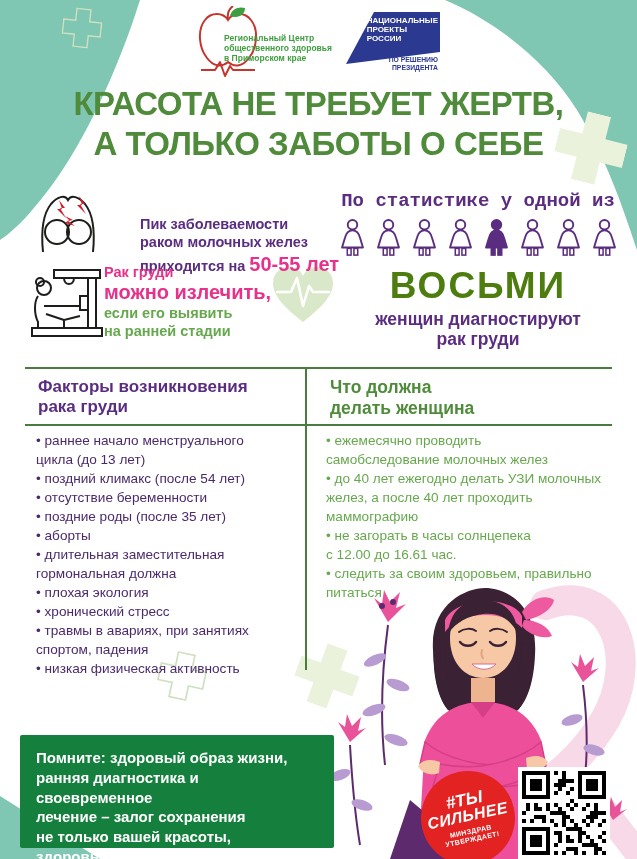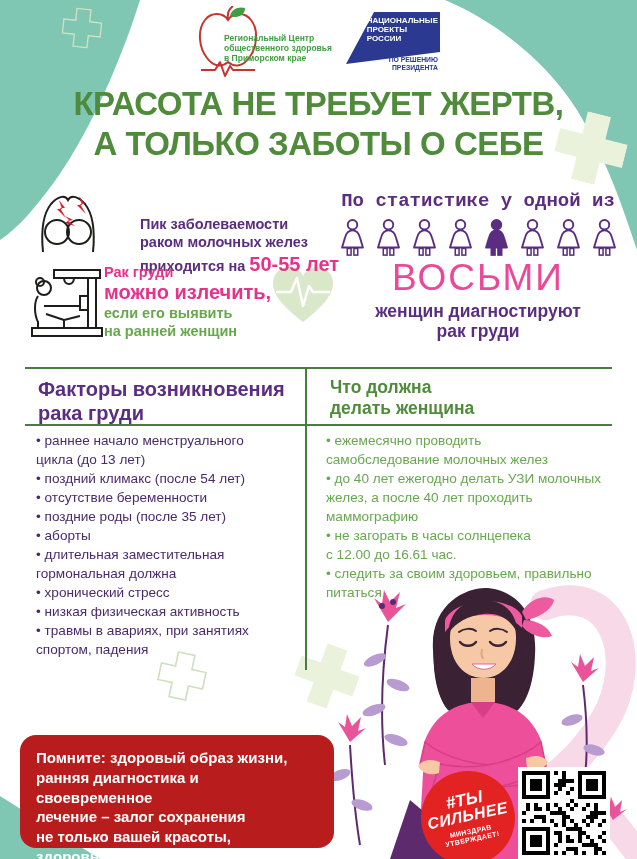--- a/index.html
+++ b/index.html
@@ -21,34 +21,34 @@
   .stat1-text .hl{color:#e7318a;font-size:20px;font-weight:700;}
   .stat2-text{left:104px;top:263px;width:210px;line-height:1.25;}
   .stat2-l1{color:#e7318a;font-size:14.5px;font-weight:700;}
   .stat2-l2{color:#e7318a;font-size:20px;font-weight:700;line-height:1.15;}
   .stat2-l3{color:#67a84e;font-size:14.5px;font-weight:700;line-height:1.25;}
   
   .stat-right{left:328px;top:190px;width:300px;text-align:center;}
   .stat-intro{color:#5b2d80;font-size:19px;font-weight:700;font-family:Liberation Mono, monospace;}
   .women-row{display:flex;justify-content:center;gap:3px;margin-top:7px;height:38px;}
   .women-row .woman{width:33px;height:38px;}
-  .big-number{color:#ec4899;font-size:37px;font-weight:400;letter-spacing:2px;line-height:1.05;margin-top:2px;}
+  .big-number{color:#4d7c0f;font-size:37px;font-weight:700;letter-spacing:2px;line-height:1.05;margin-top:10px;}
   .stat-outro{color:#5b2d80;font-size:17.5px;font-weight:700;line-height:1.18;margin-top:3px;}
   
   .hline{background:#4a7c3f;height:2px;}
   .vline{background:#4a7c3f;width:2px;}
-  .col-header-left{left:38px;top:377px;width:260px;color:#5b2d80;font-size:20px;font-weight:700;line-height:1.2;}
+  .col-header-left{left:38px;top:377px;width:260px;color:#5b2d80;font-size:17px;font-weight:700;line-height:1.2;}
   .col-header-right{left:330px;top:377px;width:260px;color:#4f8b3b;font-size:17.5px;font-weight:700;line-height:1.2;}
   ul.plain{list-style:none;margin:0;padding:0;}
   ul.plain li{white-space:pre-line;}
   ul.plain li::before{content:"\2022\00a0";}
   .list-left{left:36px;top:431px;width:268px;color:#4b2a6b;font-size:13.6px;font-weight:400;line-height:1.4;}
   .list-right{left:326px;top:431px;width:302px;color:#67a84e;font-size:13.6px;font-weight:400;line-height:1.4;}
   
-  .pink-box{left:20px;top:735px;width:314px;height:113px;background:#b91c1c;border-radius:16px;box-sizing:border-box;padding:13px 16px;color:#ffffff;font-size:15px;font-weight:700;line-height:1.32;}
+  .pink-box{left:20px;top:735px;width:314px;height:113px;background:#15803d;border-radius:2px;box-sizing:border-box;padding:13px 16px;color:#ffffff;font-size:15px;font-weight:700;line-height:1.32;}
   
   .badge{left:421px;top:771px;width:94px;height:94px;background:#e32322;border-radius:50%;transform:rotate(-12deg);display:flex;flex-direction:column;align-items:center;justify-content:center;text-align:center;color:#fff;}
   .badge .b1{font-size:17px;font-weight:700;font-style:italic;line-height:1.02;}
   .badge .b2{font-size:16px;font-weight:700;font-style:italic;line-height:1.02;letter-spacing:.5px;}
   .badge .b3{font-size:7px;font-weight:700;line-height:1.25;margin-top:3px;letter-spacing:.4px;}
   
   .qr{left:518px;top:767px;width:92px;height:92px;background:#ffffff;}
   
   .cross-filled{background:#eaf2dc;}
   .cp{clip-path:polygon(33% 0,67% 0,67% 33%,100% 33%,100% 67%,67% 67%,67% 100%,33% 100%,33% 67%,0 67%,0 33%,33% 33%);}
@@ -131,21 +131,21 @@
     <circle cx="14" cy="22" r="7" fill="none" stroke="#1d1d1b" stroke-width="2"></circle>
     <circle cx="10" cy="16" r="4" fill="none" stroke="#1d1d1b" stroke-width="2"></circle>
     <path d="M8,30 C4,36 4,48 8,56 L8,62 L34,62 L34,54 L50,50" fill="none" stroke="#1d1d1b" stroke-width="2"></path>
     <path d="M14,40 L50,40" stroke="#1d1d1b" stroke-width="2"></path>
     <path d="M16,48 L34,54" stroke="#1d1d1b" stroke-width="2"></path>
   </svg>
   <div class="abs stat2-text">
     <div class="stat2-l1">Рак груди</div>
     <div class="stat2-l2">можно излечить,</div>
     <div class="stat2-l3 pre">если его выявить
-на ранней женщин</div>
+на ранней стадии</div>
   </div>
 
   <div class="abs stat-right">
     <div class="stat-intro">По статистике у одной из</div>
     <div class="women-row">
         <svg class="woman" width="33" height="38" viewBox="0 0 30 40">
     <circle cx="15" cy="6" r="5" fill="none" stroke="#5b2d80" stroke-width="2"></circle>
     <path d="M15,12 C10,12 8,16 7,20 L4,30 L26,30 L23,20 C22,16 20,12 15,12 Z" fill="none" stroke="#5b2d80" stroke-width="2" stroke-linejoin="round"></path>
     <rect x="9.5" y="31" width="4" height="7" fill="none" stroke="#5b2d80" stroke-width="1.6"></rect>
     <rect x="16.5" y="31" width="4" height="7" fill="none" stroke="#5b2d80" stroke-width="1.6"></rect>
@@ -209,24 +209,25 @@
 
   <ul class="abs plain list-left">
       <li>раннее начало менструального
 цикла (до 13 лет)</li>
       <li>поздний климакс (после 54 лет)</li>
       <li>отсутствие беременности</li>
       <li>поздние роды (после 35 лет)</li>
       <li>аборты</li>
       <li>длительная заместительная
 гормональная должна</li>
+      <li>плохая экология</li>
       <li>хронический стресс</li>
-      <li>низкая физическая активность</li>
       <li>травмы в авариях, при занятиях
 спортом, падения</li>
+      <li>низкая физическая активность</li>
     </ul>
   <ul class="abs plain list-right">
       <li>ежемесячно проводить
 самобследование молочных желез</li>
       <li>до 40 лет ежегодно делать УЗИ молочных
 желез,  а после 40 лет  проходить
 маммографию</li>
       <li>не загорать в часы солнцепека
 с 12.00 до 16.61 час.</li>
       <li>следить за своим здоровьем, правильно

